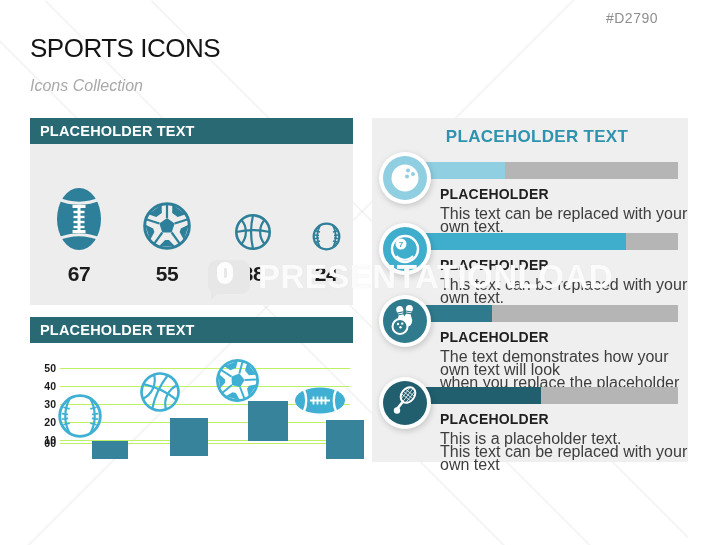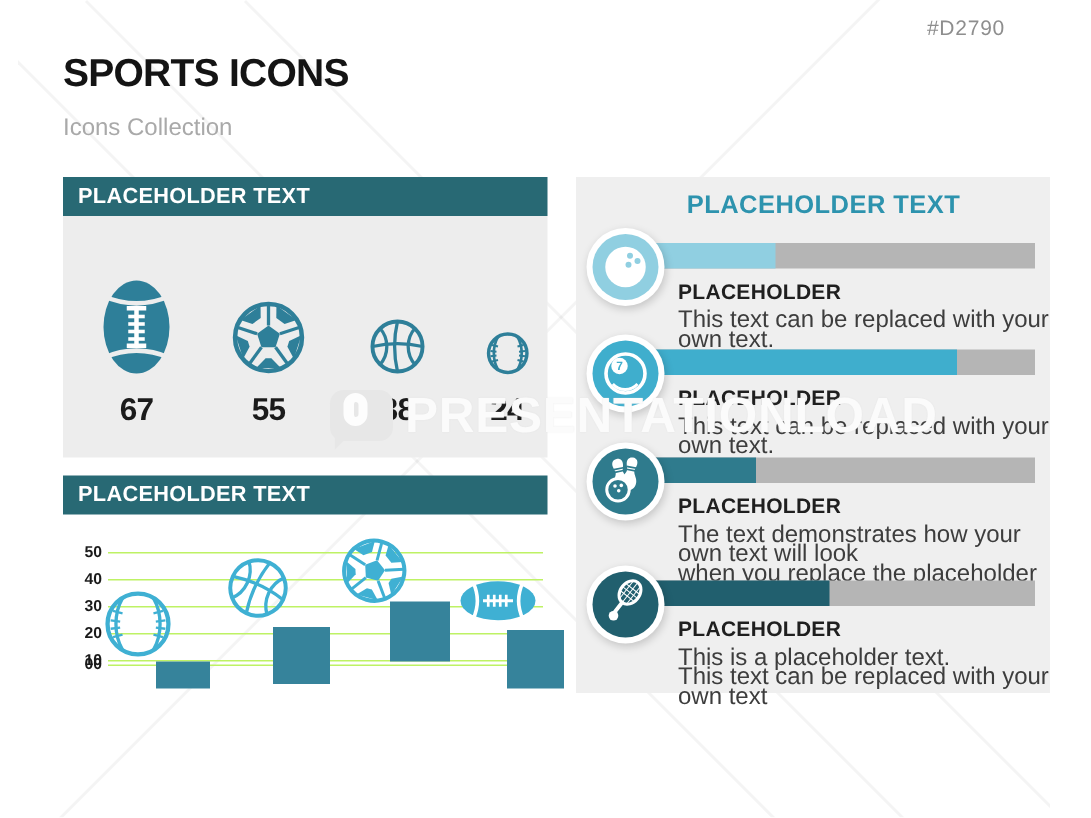--- a/index.html
+++ b/index.html
@@ -1,25 +1,25 @@
 <!DOCTYPE html>
 <html><head>
 <meta charset="utf-8">
 <style>
   html,body{margin:0;padding:0;background:#fff;}
   .slide{position:relative;width:688px;height:545px;background:#ffffff;overflow:hidden;
-         font-family:"Liberation Sans",sans-serif;margin-left:12px;-webkit-font-smoothing:antialiased;}
+         font-family:"Liberation Sans",sans-serif;-webkit-font-smoothing:antialiased;}
   
   .diag{position:absolute;width:1400px;height:2px;background:rgba(0,0,0,0.045);transform-origin:0 0;pointer-events:none;}
   .diag.pos{transform:rotate(45deg);}
   .diag.neg{transform:rotate(135deg);}
 
   .doc-code{position:absolute;top:10px;right:30px;font-size:14px;color:#8e8e8e;letter-spacing:0.5px;}
-  .title{position:absolute;left:30px;top:33px;font-size:26px;font-weight:700;color:#141414;letter-spacing:-0.5px;text-align:right;}
-  .subtitle{position:absolute;left:30px;top:77px;font-size:16px;color:#a9a9a9;}
+  .title{position:absolute;left:30px;top:33px;font-size:26px;font-weight:400;color:#141414;letter-spacing:-0.5px;text-align:right;}
+  .subtitle{position:absolute;left:30px;top:77px;font-size:16px;color:#a9a9a9;font-style:italic;}
 
   .panel-header{position:absolute;left:30px;width:323px;height:26px;background:#286974;color:#ffffff;
                 font-weight:700;font-size:14.5px;line-height:26px;padding-left:10px;box-sizing:border-box;
                 letter-spacing:0.2px;}
   #hdr1{top:118px;}
   #hdr2{top:317px;}
   .panel1-body{position:absolute;left:30px;top:144px;width:323px;height:161px;background:#EDEDED;}
 
   .s-item{position:absolute;display:flex;flex-direction:column;align-items:center;justify-content:flex-end;
           width:90px;height:142px;top:0;}

